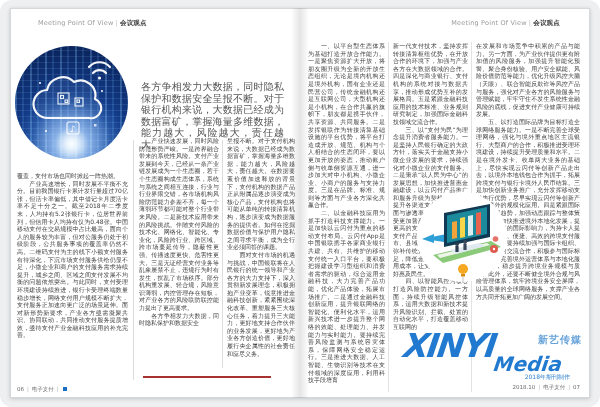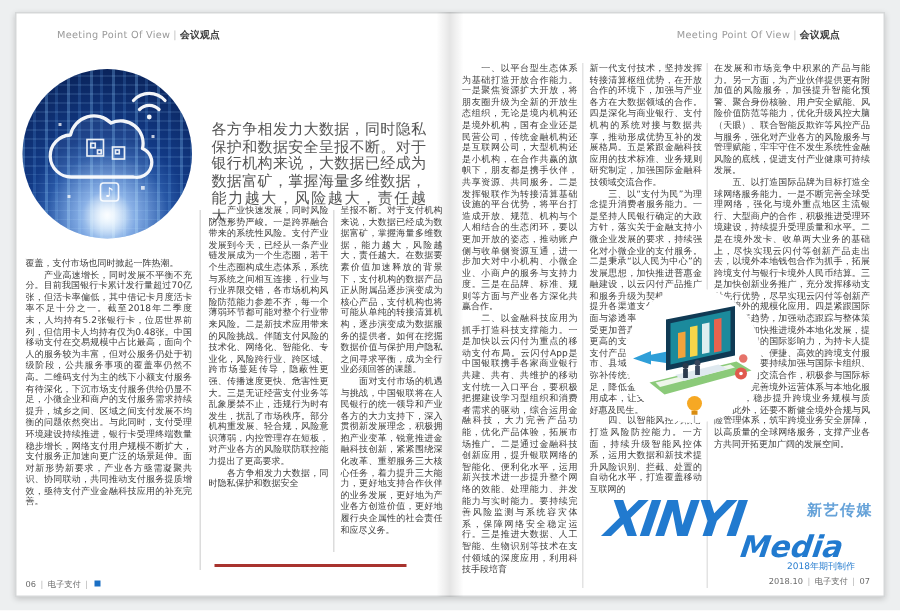--- a/index.html
+++ b/index.html
@@ -1,17 +1,17 @@
 <!DOCTYPE html>
 <html><head>
 <meta charset="utf-8">
 <style>
   html,body{margin:0;padding:0;}
   body{font-family:"DejaVu Sans",sans-serif;}
-  .stage{position:relative;width:600px;height:407px;background:#edeff0;overflow:hidden;}
+  .stage{position:relative;width:600px;height:407px;background:#edeff0;overflow:hidden;border-radius:12px;}
   .sheet{position:absolute;left:10px;top:8px;width:578px;height:388px;background:#ffffff;
          border:1px solid #d5d7d8;box-shadow:0 1px 4px rgba(0,0,0,.18);}
   .gutter{position:absolute;left:291px;top:8px;width:18px;height:390px;z-index:3;
           background:linear-gradient(to right,rgba(0,0,0,0),rgba(0,0,0,.10) 50%,rgba(0,0,0,0));}
   .pg-header{position:absolute;top:19px;font-size:6.5px;color:#9a9a9a;letter-spacing:.2px;z-index:2;}
   .pg-header .cn{color:#3a3a3a;font-weight:bold;}
   .pg-header .sep{color:#c0c0c0;margin:0 2px;}
   .hdr-left{left:38px;}
   .hdr-right{right:40px;text-align:right;}
 

